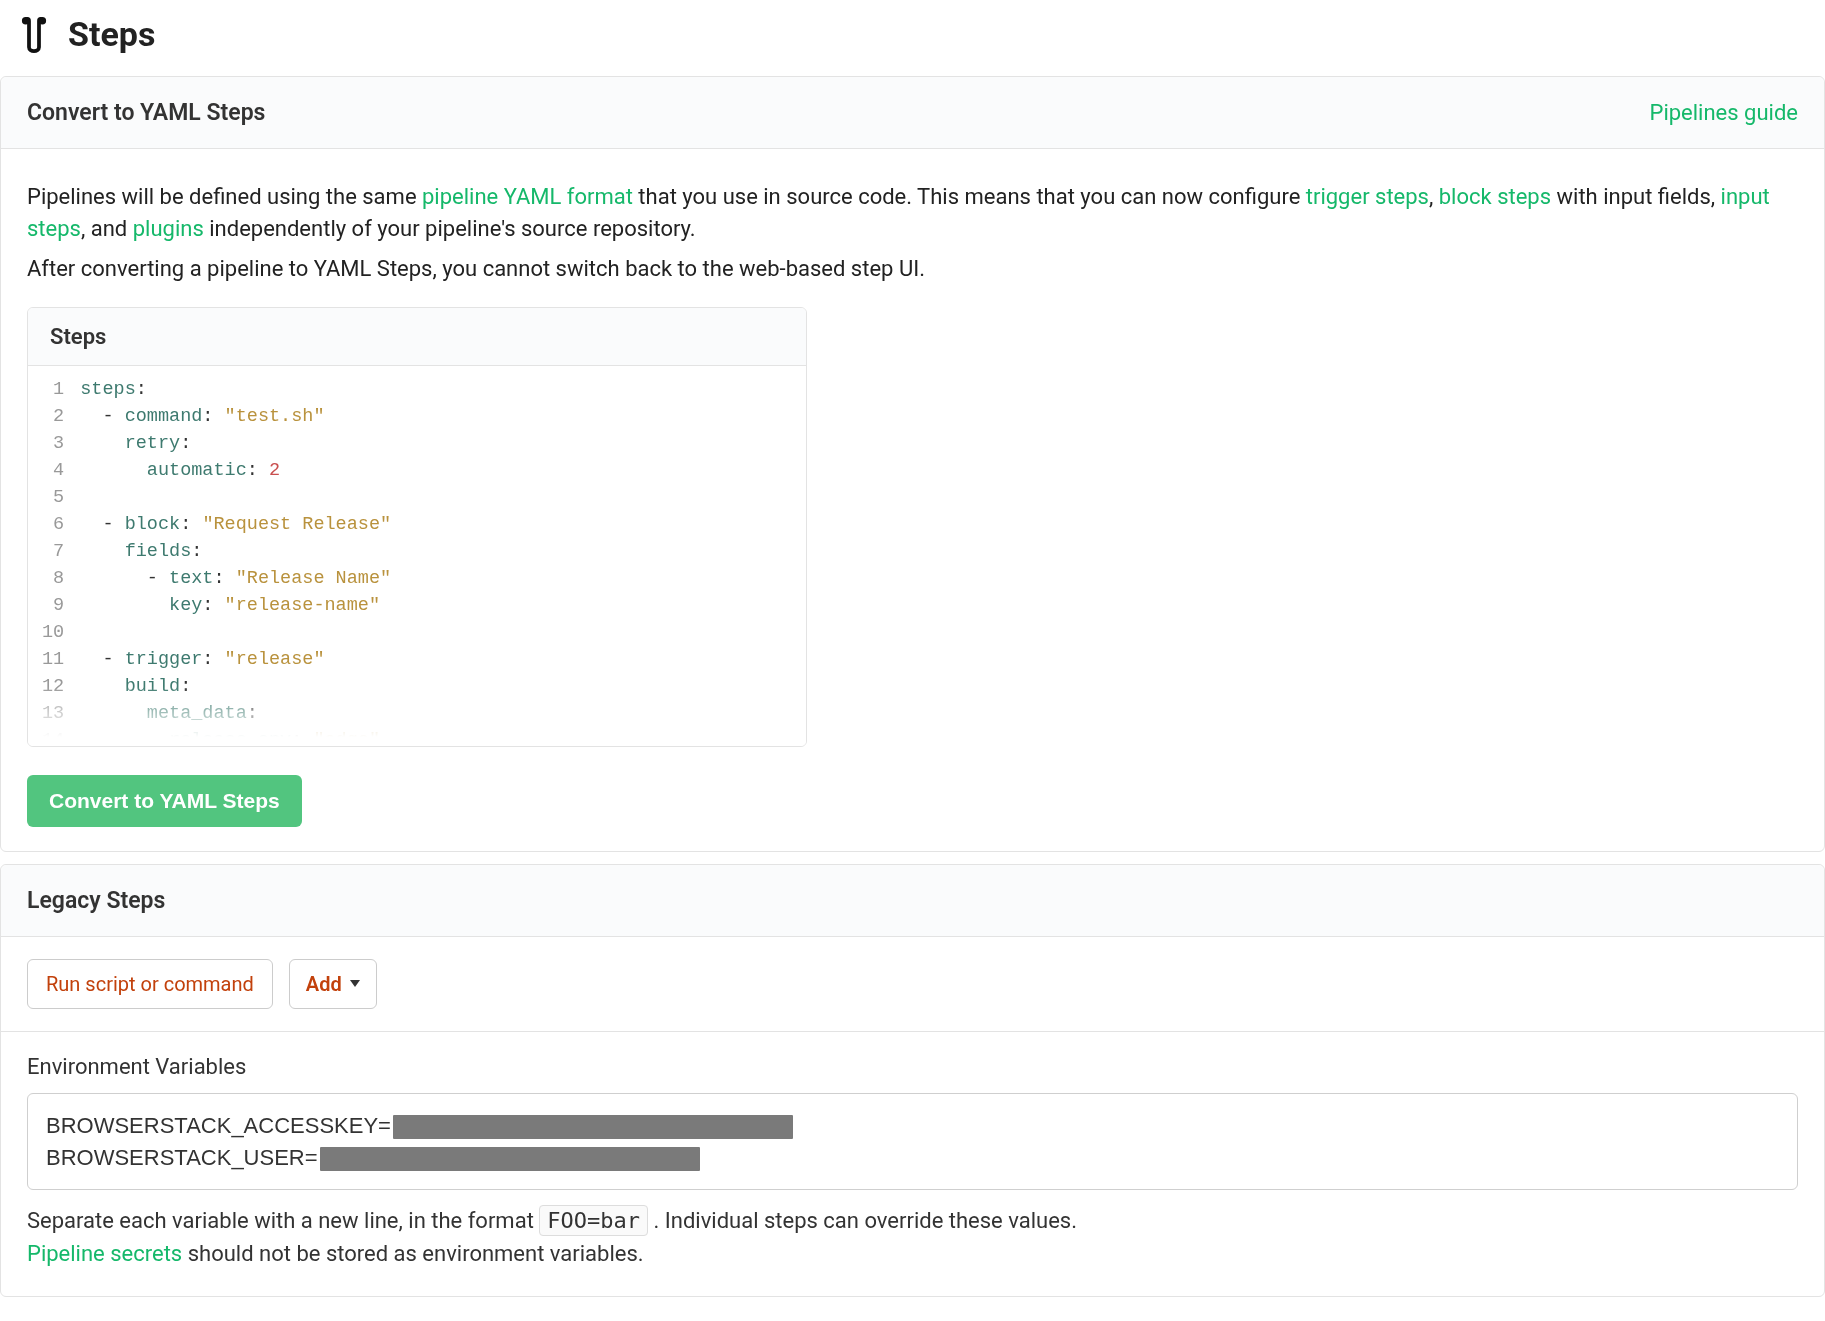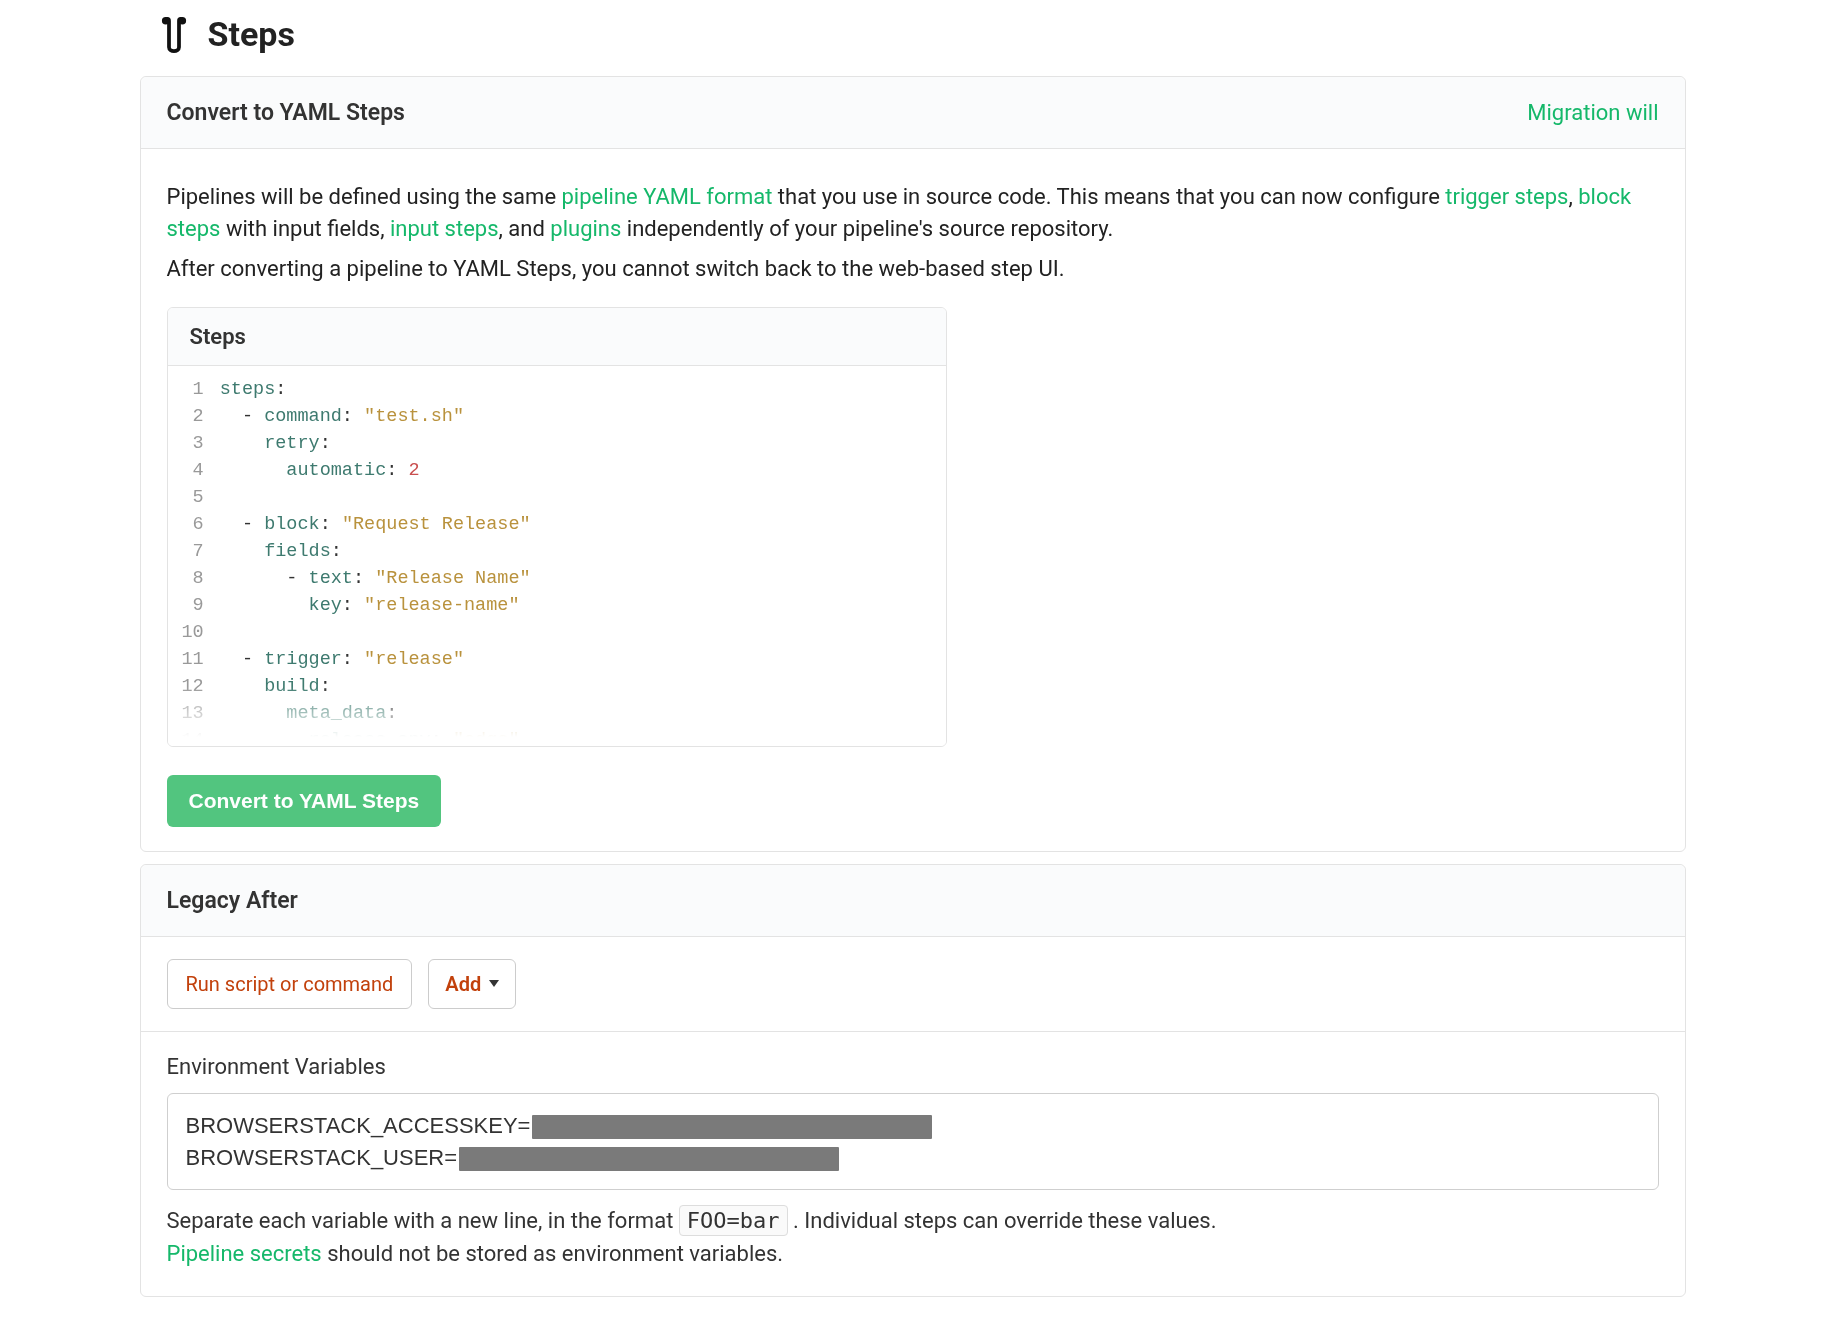--- a/index.html
+++ b/index.html
@@ -4,21 +4,21 @@
 <style>
   * { box-sizing: border-box; }
   body {
     margin: 0;
     font-family: -apple-system, BlinkMacSystemFont, "Segoe UI", Roboto, Helvetica, Arial, sans-serif;
     color: #333;
     background: #fff;
     font-size: 16px;
   }
   .page {
-    width: 1546px;
+    width: 1825px;
     transform-origin: top left;
     margin: 0 auto;
   }
   .page-header {
     display: flex;
     align-items: center;
     padding: 14px 14px 10px 14px;
     gap: 14px;
   }
   .page-header svg { display:block; }
@@ -185,21 +185,21 @@
         <circle cx="14" cy="8" r="4.5" fill="#111"></circle>
         <circle cx="34" cy="8" r="4.5" fill="#111"></circle>
       </svg>
     </span>
     <div class="page-title">Steps</div>
   </div>
 
   <div class="panel">
     <div class="panel-header">
       <div class="panel-header-title">Convert to YAML Steps</div>
-      <a class="link-green migration-link">Migration will</a>
+      <a class="link-green migration-link">Pipelines guide</a>
     </div>
     <div class="panel-body">
       <p>
         <span>Pipelines will be defined using the same </span><a class="link-green">pipeline YAML format</a><span> that you use in source code. This means that you can now configure </span><a class="link-green">trigger steps</a><span>, </span><a class="link-green">block steps</a><span> with input fields, </span><a class="link-green">input steps</a><span>, and </span><a class="link-green">plugins</a><span> independently of your pipeline's source repository.</span>
       </p>
       <p>After converting a pipeline to YAML Steps, you cannot switch back to the web-based step UI.</p>
 
       <div class="code-panel">
         <div class="code-panel-header">Steps</div>
         <div class="code-area">
@@ -234,21 +234,21 @@
           <div class="fade"></div>
         </div>
       </div>
 
       <button class="btn-primary">Convert to YAML Steps</button>
     </div>
   </div>
 
   <div class="panel">
     <div class="panel-header">
-      <div class="panel-header-title">Legacy After</div>
+      <div class="panel-header-title">Legacy Steps</div>
     </div>
     <div class="legacy-row">
       <div class="chip">
         <span>Run script or command</span>
       </div>
       <div class="chip-add">
         <span>Add</span>
         <span class="caret-down"></span>
       </div>
     </div>

